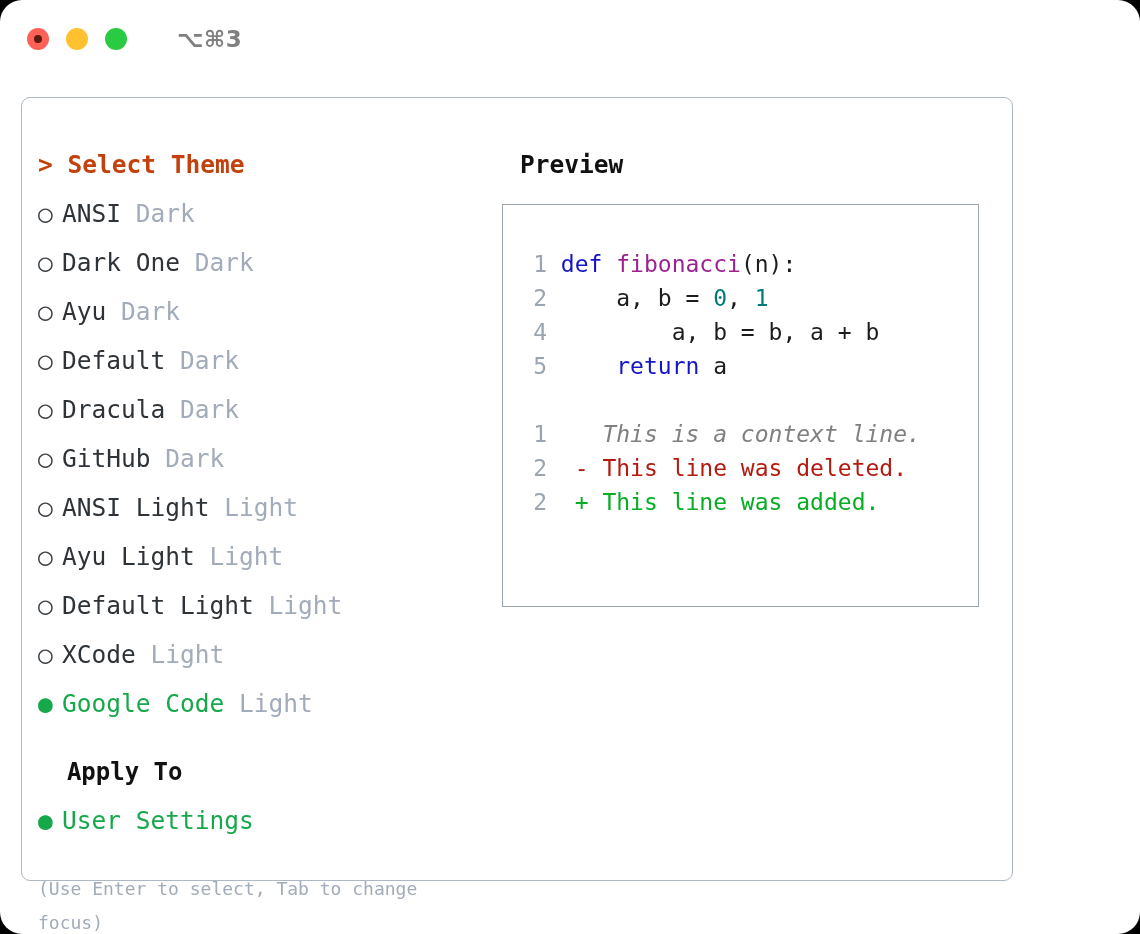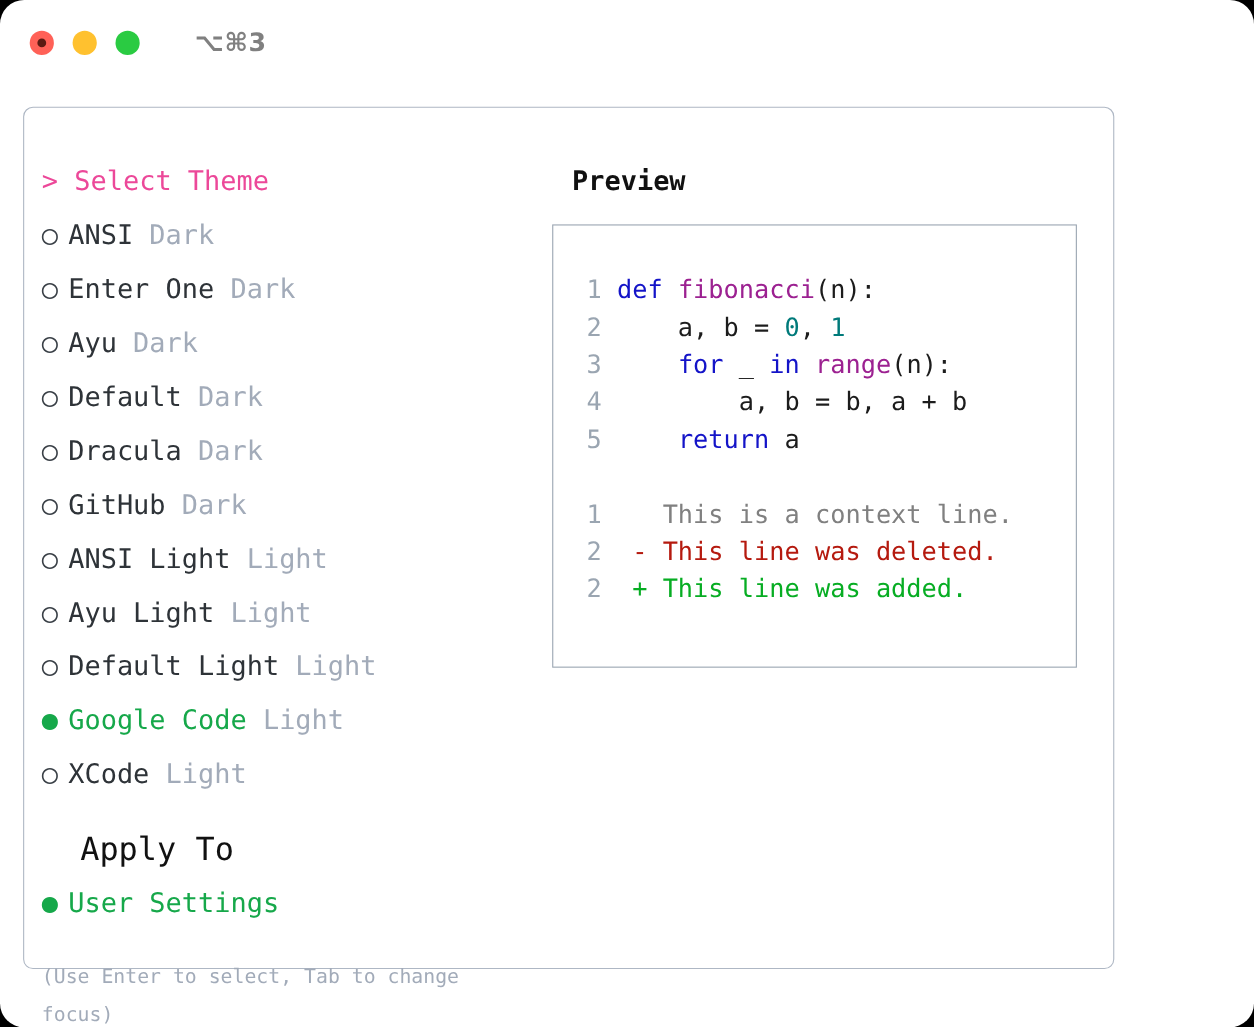--- a/index.html
+++ b/index.html
@@ -88,22 +88,22 @@
 
   
   #left-col {
     position: absolute;
     left: 16px;
     top: 50px;
     width: 460px;
   }
   .header-line {
     font-size: 24.5px;
-    font-weight: normal;
-    color: #ec4899;
+    font-weight: bold;
+    color: #c2410c;
     line-height: 34px;
     white-space: pre;
   }
   .list-row {
     font-size: 24.5px;
     line-height: 34px;
     color: #2e3338;
     white-space: pre;
     display: block;
     margin-top: 15px;
@@ -112,24 +112,25 @@
     display: inline-block;
     width: 24px;
   }
   .bullet.filled { color: #16a84a; }
   .bullet.empty  { color: #3a4047; }
   .row-label.selected { color: #16a84a; }
   .row-tag {
     color: #a2abb9;
   }
   .apply-header {
-    font-size: 29px;
+    font-size: 24px;
     line-height: 34px;
     color: #111111;
     white-space: pre;
+    font-weight: bold;
   }
   #hint {
     font-size: 18px;
     line-height: 34px;
     color: #a2abb9;
     white-space: pre-wrap;
     width: 420px;
   }
   .spacer-sm { height: 34px; }
   .spacer-md { height: 34px; }
@@ -166,21 +167,21 @@
   .gutter {
     color: #9aa5b1;
     display: inline-block;
     width: 26px;
     text-align: right;
   }
   .kw    { color: #1414c8; }
   .fn    { color: #9c2191; }
   .num   { color: #007a7a; }
   .plain { color: #1c1c1c; }
-  .ctx   { color: #808080; }
+  .ctx   { color: #808080; font-style: italic; }
   .del   { color: #b51a0f; }
   .add   { color: #07ad23; }
   .blank-line { height: 34px; }
 </style>
 </head>
 <body>
 
 <div id="window">
 
   <div id="titlebar">
@@ -192,47 +193,46 @@
     <div id="shortcut">⌥⌘3</div>
   </div>
 
   <div id="panel">
     <div id="content">
 
       <div id="left-col">
         <div class="header-line">&gt; Select Theme</div>
         <div id="theme-list">
             <div class="list-row"><span class="bullet empty">○</span><span class="row-label">ANSI</span><span class="row-tag"> Dark</span></div>
-            <div class="list-row"><span class="bullet empty">○</span><span class="row-label">Enter One</span><span class="row-tag"> Dark</span></div>
+            <div class="list-row"><span class="bullet empty">○</span><span class="row-label">Dark One</span><span class="row-tag"> Dark</span></div>
             <div class="list-row"><span class="bullet empty">○</span><span class="row-label">Ayu</span><span class="row-tag"> Dark</span></div>
             <div class="list-row"><span class="bullet empty">○</span><span class="row-label">Default</span><span class="row-tag"> Dark</span></div>
             <div class="list-row"><span class="bullet empty">○</span><span class="row-label">Dracula</span><span class="row-tag"> Dark</span></div>
             <div class="list-row"><span class="bullet empty">○</span><span class="row-label">GitHub</span><span class="row-tag"> Dark</span></div>
             <div class="list-row"><span class="bullet empty">○</span><span class="row-label">ANSI Light</span><span class="row-tag"> Light</span></div>
             <div class="list-row"><span class="bullet empty">○</span><span class="row-label">Ayu Light</span><span class="row-tag"> Light</span></div>
             <div class="list-row"><span class="bullet empty">○</span><span class="row-label">Default Light</span><span class="row-tag"> Light</span></div>
+            <div class="list-row"><span class="bullet empty">○</span><span class="row-label">XCode</span><span class="row-tag"> Light</span></div>
             <div class="list-row"><span class="bullet filled">●</span><span class="row-label selected">Google Code</span><span class="row-tag"> Light</span></div>
-            <div class="list-row"><span class="bullet empty">○</span><span class="row-label">XCode</span><span class="row-tag"> Light</span></div>
           </div>
         <div class="spacer-sm"></div>
         <div class="apply-header">  Apply To</div>
         <div id="apply-list">
             <div class="list-row"><span class="bullet filled">●</span><span class="row-label selected">User Settings</span></div>
           </div>
         <div class="spacer-md"></div>
         <div id="hint">(Use Enter to select, Tab to change focus)</div>
       </div>
 
       <div id="right-col">
         <div id="preview-title">Preview</div>
         <div id="code-box">
           <div id="code-lines">
               <div class="code-line"><span class="gutter">1</span> <span class="kw">def </span><span class="fn">fibonacci</span><span class="plain">(n):</span></div>
               <div class="code-line"><span class="gutter">2</span> <span class="plain">    a, b = </span><span class="num">0</span><span class="plain">, </span><span class="num">1</span></div>
-              <div class="code-line"><span class="gutter">3</span> <span class="plain">    </span><span class="kw">for</span><span class="plain"> _ </span><span class="kw">in</span><span class="plain"> </span><span class="fn">range</span><span class="plain">(n):</span></div>
               <div class="code-line"><span class="gutter">4</span> <span class="plain">        a, b = b, a + b</span></div>
               <div class="code-line"><span class="gutter">5</span> <span class="plain">    </span><span class="kw">return</span><span class="plain"> a</span></div>
             </div>
           <div class="blank-line"></div>
           <div id="diff-lines">
               <div class="code-line"><span class="gutter">1</span><span class="ctx">   </span><span class="ctx"> This is a context line.</span></div>
               <div class="code-line"><span class="gutter">2</span><span class="del">  -</span><span class="del"> This line was deleted.</span></div>
               <div class="code-line"><span class="gutter">2</span><span class="add">  +</span><span class="add"> This line was added.</span></div>
             </div>
         </div>

